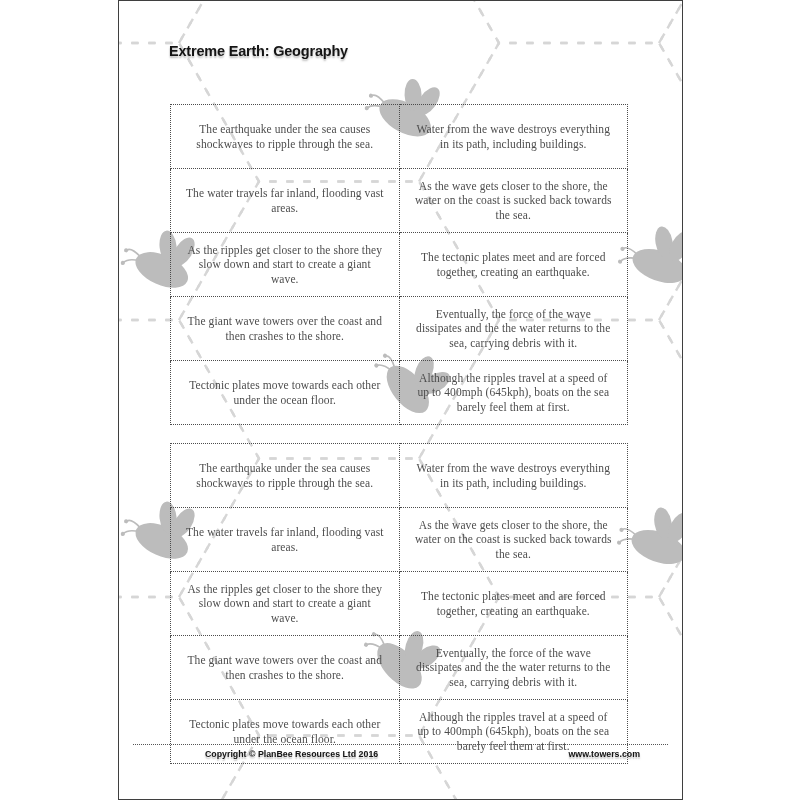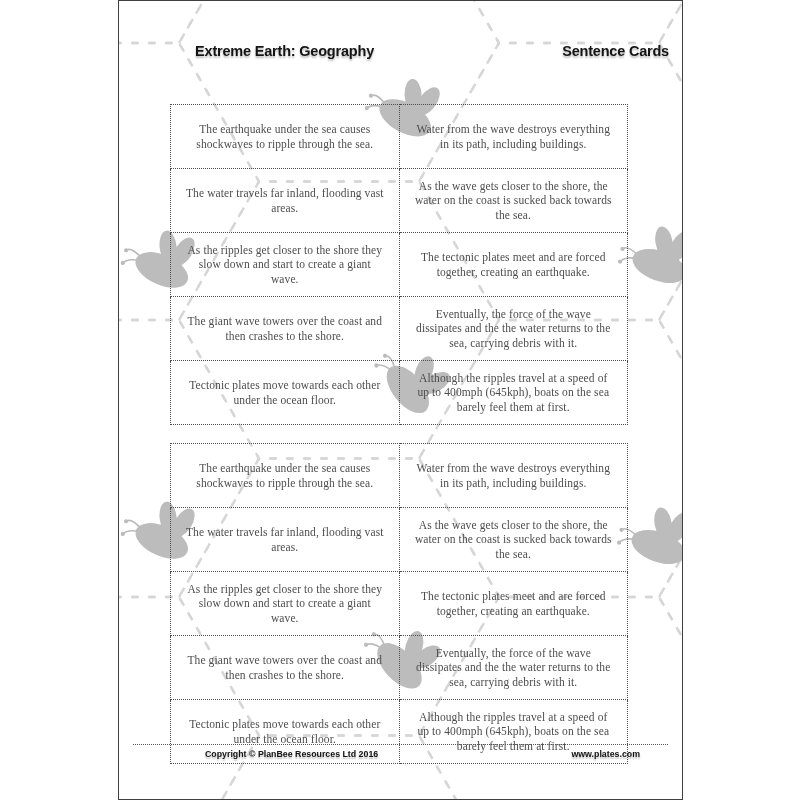--- a/index.html
+++ b/index.html
@@ -7,21 +7,21 @@
     width:800px;height:800px;background:#ffffff;position:relative;
     font-family:"Liberation Sans", sans-serif;overflow:hidden;
   }
   .page{
     position:absolute;left:118px;top:0;width:563px;height:798px;
     background:#ffffff;border:1px solid #3f3f3f;overflow:hidden;
   }
   .bg-layer{position:absolute;left:0;top:0;width:100%;height:100%;pointer-events:none;}
   .hdr{
     position:absolute;top:42px;font-size:14.5px;font-weight:bold;color:#141414;
-    text-align:right;letter-spacing:-0.2px;
+    text-align:left;letter-spacing:-0.2px;
     text-shadow:0 2px 2px rgba(130,130,130,0.55);
     font-family:"Liberation Sans", sans-serif;
   }
   .hdr-left{left:50px;width:205px;}
   .hdr-right{left:345px;width:205px;}
   table.cards{
     position:absolute;left:51px;width:458px;border-collapse:collapse;table-layout:fixed;font-family:Liberation Serif, serif;
   }
   table.cards.t1{top:103px;}
   table.cards.t2{top:442px;}
@@ -98,21 +98,20 @@
       </g>
     <g transform="translate(505,509) rotate(4 35 28)">
         <use href="#bee"></use>
       </g>
     <g transform="translate(250,629) rotate(30 35 28)">
         <use href="#bee"></use>
       </g>
   </svg>
 
   <div class="hdr hdr-left">Extreme Earth: Geography</div>
-  <div class="hdr hdr-right">Sentence Cards</div>
 
   <table class="cards t1">
     <tbody>
         <tr>
           <td>The earthquake under the sea causes shockwaves to ripple through the sea.</td>
           <td>Water from the wave destroys everything in its path, including buildings.</td>
         </tr>
         <tr>
           <td>The water travels far inland, flooding vast areas.</td>
           <td>As the wave gets closer to the shore, the water on the coast is sucked back towards the sea.</td>
@@ -153,16 +152,16 @@
         <tr>
           <td>Tectonic plates move towards each other under the ocean floor.</td>
           <td>Although the ripples travel at a speed of up to 400mph (645kph),  boats on the sea barely feel them at first.</td>
         </tr>
       </tbody>
   </table>
 
   <div class="footer-rule"></div>
   <div class="footer">
     <span>Copyright © PlanBee Resources Ltd 2016</span>
-    <span>www.plates.com</span>
+    <span>www.towers.com</span>
   </div>
 
 </div>
 
 </body></html>

